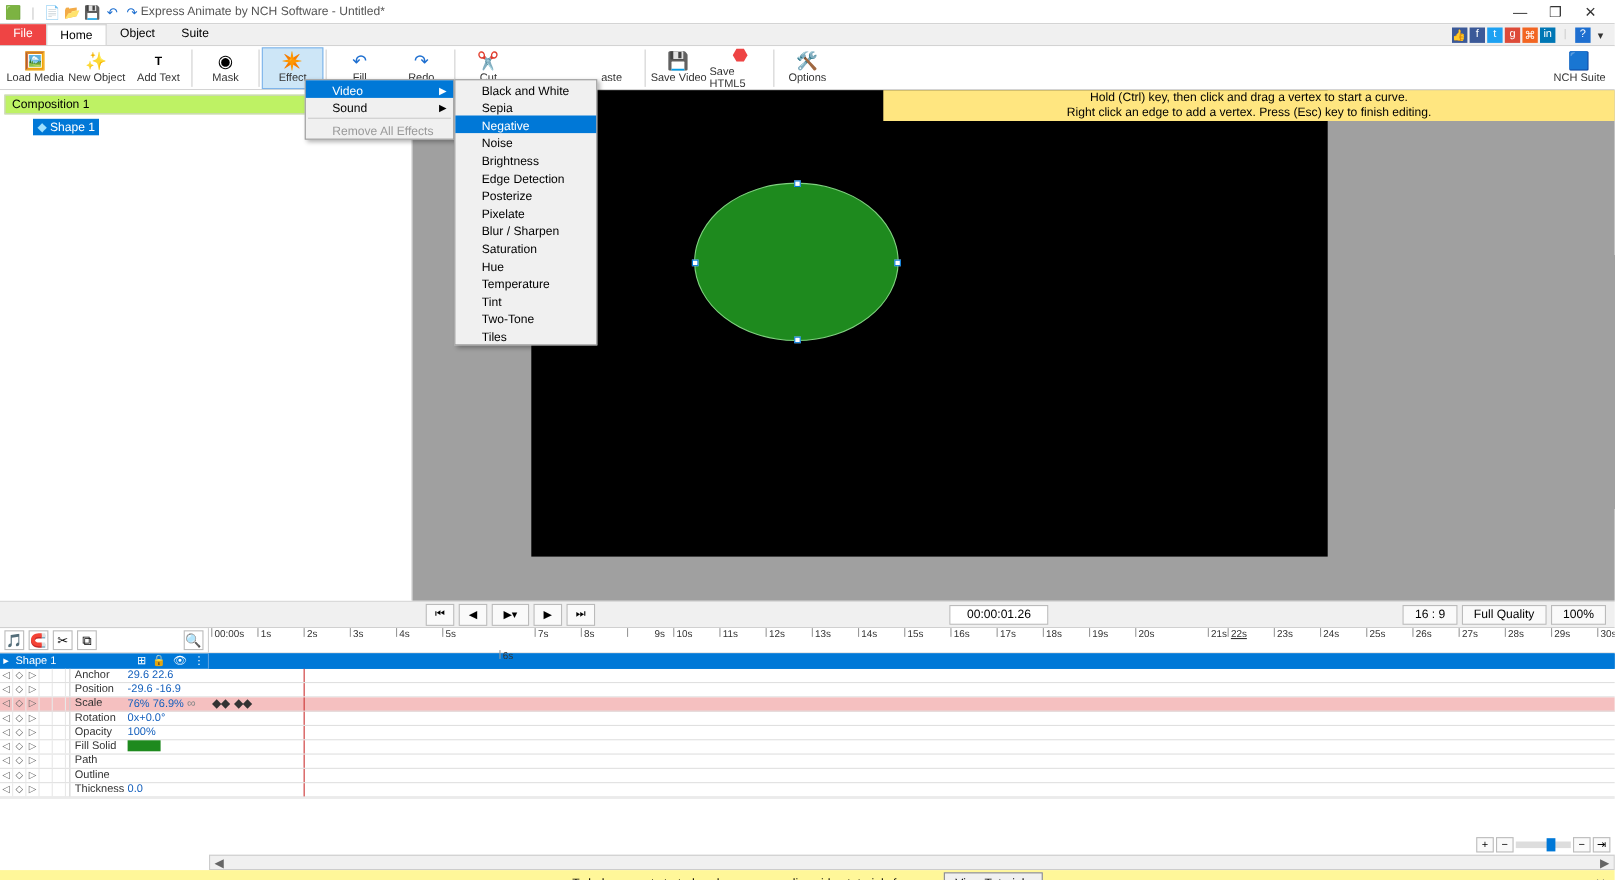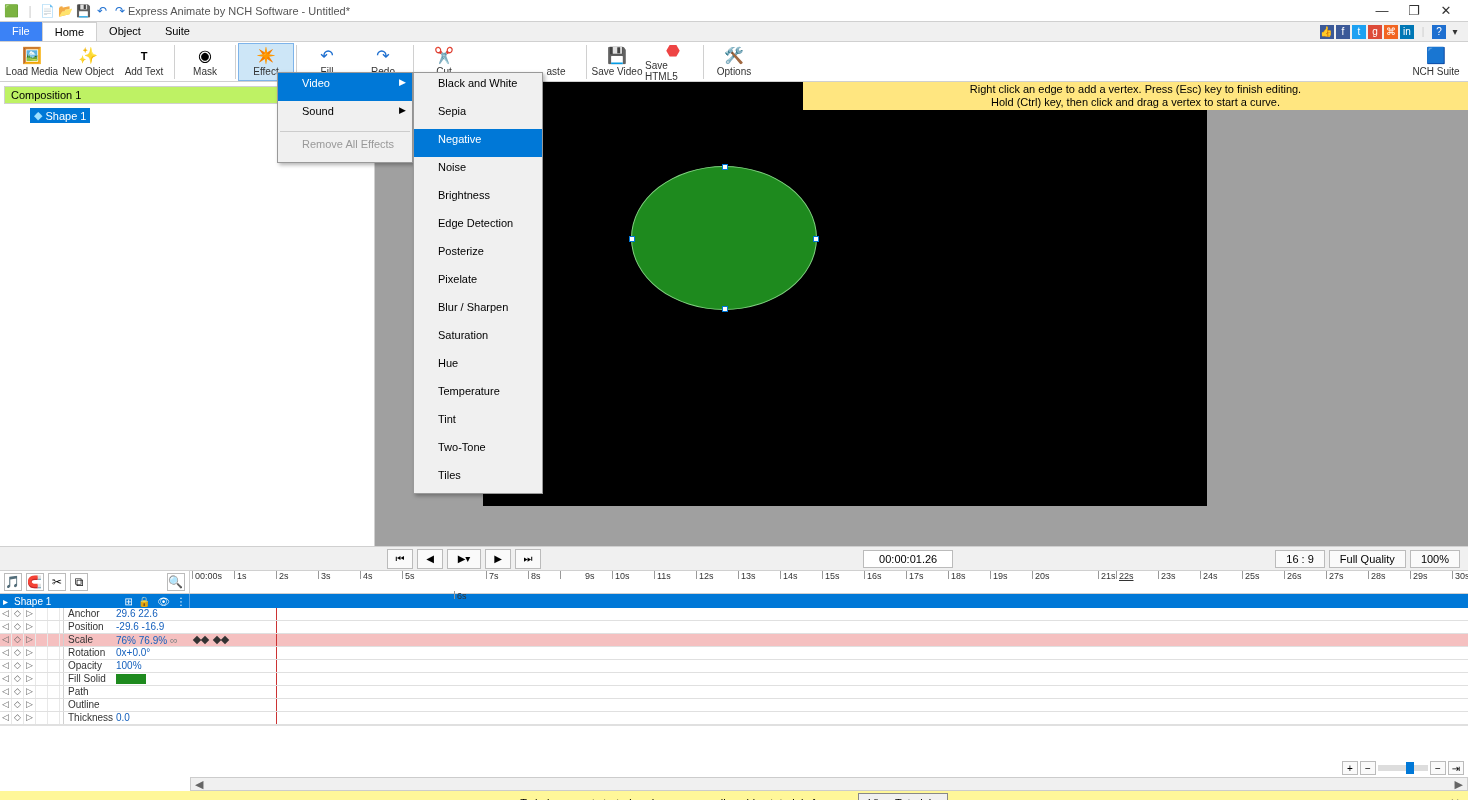--- a/index.html
+++ b/index.html
@@ -5,21 +5,21 @@
 * { margin: 0; padding: 0; box-sizing: border-box; font-family: "Segoe UI", Tahoma, sans-serif; font-size: 11px; }
 html, body { width: 1468px; height: 800px; overflow: hidden; background: #fff; }
 .titlebar { height: 22px; background: #fff; border-bottom: 1px solid #d0d0d0; display: flex; align-items: center; padding: 0 4px; }
 .titlebar .qat { display: flex; gap: 2px; align-items: center; }
 .titlebar .qat span { width: 16px; height: 16px; display: flex; align-items: center; justify-content: center; font-size: 12px; }
 .titlebar .title { margin-left: 0; color: #555; }
 .titlebar .winbtns { margin-left: auto; display: flex; gap: 12px; padding-right: 8px; }
 .titlebar .winbtns span { width: 20px; text-align: center; color: #333; font-size: 13px; }
 .menubar { height: 20px; background: #f0f0f0; display: flex; border-bottom: 1px solid #d0d0d0; }
 .menubar .mtab { padding: 3px 12px; cursor: default; }
-.menubar .mtab.file { background: #3b82f6; color: #fff; }
+.menubar .mtab.file { background: #ef4444; color: #fff; }
 .menubar .mtab.active { background: #fff; border: 1px solid #d0d0d0; border-bottom: none; }
 .menubar .social { margin-left: auto; display: flex; gap: 2px; padding-right: 6px; align-items: center; }
 .menubar .social span { width: 14px; height: 14px; display: inline-flex; align-items:center; justify-content:center; font-size:10px; color:#fff; }
 .ribbon { height: 40px; background: #fff; border-bottom: 1px solid #d0d0d0; display: flex; align-items: center; padding: 0 4px; }
 .rbtn { display: flex; flex-direction: column; align-items: center; justify-content: center; width: 56px; height: 38px; gap: 1px; }
 .rbtn .ico { font-size: 16px; height: 18px; display:flex; align-items:center; }
 .rbtn .lbl { font-size: 10px; color: #333; }
 .rbtn.active { background: #cde6f7; border: 1px solid #7eb4ea; }
 .sep { width: 1px; height: 34px; background: #d0d0d0; margin: 0 2px; }
 .main { display: flex; height: 464px; }
@@ -59,21 +59,21 @@
 .tl-bottom { height:66px; background:#fff; border-top:1px solid #e0e0e0; position:relative; }
 .hscroll { position:absolute; bottom:0; left:190px; right:0; height:14px; border:1px solid #ccc; background:#f0f0f0; display:flex; align-items:center; }
 .zoom { position:absolute; right:4px; bottom:16px; display:flex; gap:2px; align-items:center; }
 .zoom span { width:16px; height:14px; border:1px solid #bbb; background:#fafafa; display:flex; align-items:center; justify-content:center; font-size:10px; }
 .zoom .slider { width:50px; height:6px; background:#ddd; position:relative; }
 .zoom .slider .thumb { position:absolute; top:-3px; left:28px; width:8px; height:12px; background:#0078d7; }
 .tip { height:24px; background:#fff799; display:flex; align-items:center; justify-content:center; gap:12px; position:relative; }
 .tip button { padding:3px 10px; border:1px solid #888; background:#f0f0f0; font-size:11px; }
 .tip .close { position:absolute; right:8px; font-size:12px; color:#666; }
 .menu { position:absolute; background:#f0f0f0; border:1px solid #999; box-shadow:2px 2px 4px rgba(0,0,0,0.3); z-index:100; }
-.menu .mi { padding:4px 24px 12px 24px; font-size:11px; position:relative; white-space:nowrap; }
+.menu .mi { padding:4px 24px 0 24px; font-size:11px; position:relative; white-space:nowrap; }
 .menu .mi.hl { background:#0078d7; color:#fff; }
 .menu .mi.dis { color:#999; }
 .menu .mi .arr { position:absolute; right:6px; font-size:9px; }
 .menu hr { border:none; border-top:1px solid #ccc; margin:2px 2px; }
 #menu1 { left:277px; top:72px; width:136px; }
 #menu2 { left:413px; top:72px; width:130px; }
 .fillswatch { display:inline-block; width:30px; height:10px; background:#1e8a1e; vertical-align:middle; }
 </style>
 </head>
 <body>
@@ -187,22 +187,22 @@
     <div class="treehdr">Composition 1</div>
     <div class="treeitem">
       <span class="sel">
         <span style="color:#9fe0ff;">◆</span>
         <span>Shape 1</span>
       </span>
     </div>
   </div>
   <div class="canvaswrap">
     <div class="hint">
+      <div>Hold (Ctrl) key, then click and drag a vertex to start a curve.</div>
       <div>Right click an edge to add a vertex. Press (Esc) key to finish editing.</div>
-      <div>Hold (Ctrl) key, then click and drag a vertex to start a curve.</div>
     </div>
     <div class="canvas">
       <div class="ellipse">
         <div class="handle" style="left:90px; top:-3px;"></div>
         <div class="handle" style="left:90px; bottom:-3px;"></div>
         <div class="handle" style="left:-3px; top:69px;"></div>
         <div class="handle" style="right:-3px; top:69px;"></div>
       </div>
     </div>
   </div>
@@ -236,21 +236,21 @@
     <div class="tl-ruler" id="ruler" style="position: relative;">
       <div class="tick" style="left:2px;">00:00s</div>
     <div class="tick" style="left: 44px;">1s</div>
         <div class="tick" style="left: 86px;">2s</div>
         <div class="tick" style="left: 128px;">3s</div>
         <div class="tick" style="left: 170px;">4s</div>
         <div class="tick" style="left: 212px;">5s</div>
         <div class="tick" style="left: 264px; margin-top: 20px;">6s</div>
         <div class="tick" style="left: 296px;">7s</div>
         <div class="tick" style="left: 338px;">8s</div>
-        <div class="tick" style="left: 370px; padding-left: 24px;">9s</div>
+        <div class="tick" style="left: 380px; padding-left: 24px;">9s</div>
         <div class="tick" style="left: 422px;">10s</div>
         <div class="tick" style="left: 464px;">11s</div>
         <div class="tick" style="left: 506px;">12s</div>
         <div class="tick" style="left: 548px;">13s</div>
         <div class="tick" style="left: 590px;">14s</div>
         <div class="tick" style="left: 632px;">15s</div>
         <div class="tick" style="left: 674px;">16s</div>
         <div class="tick" style="left: 716px;">17s</div>
         <div class="tick" style="left: 758px;">18s</div>
         <div class="tick" style="left: 800px;">19s</div>

